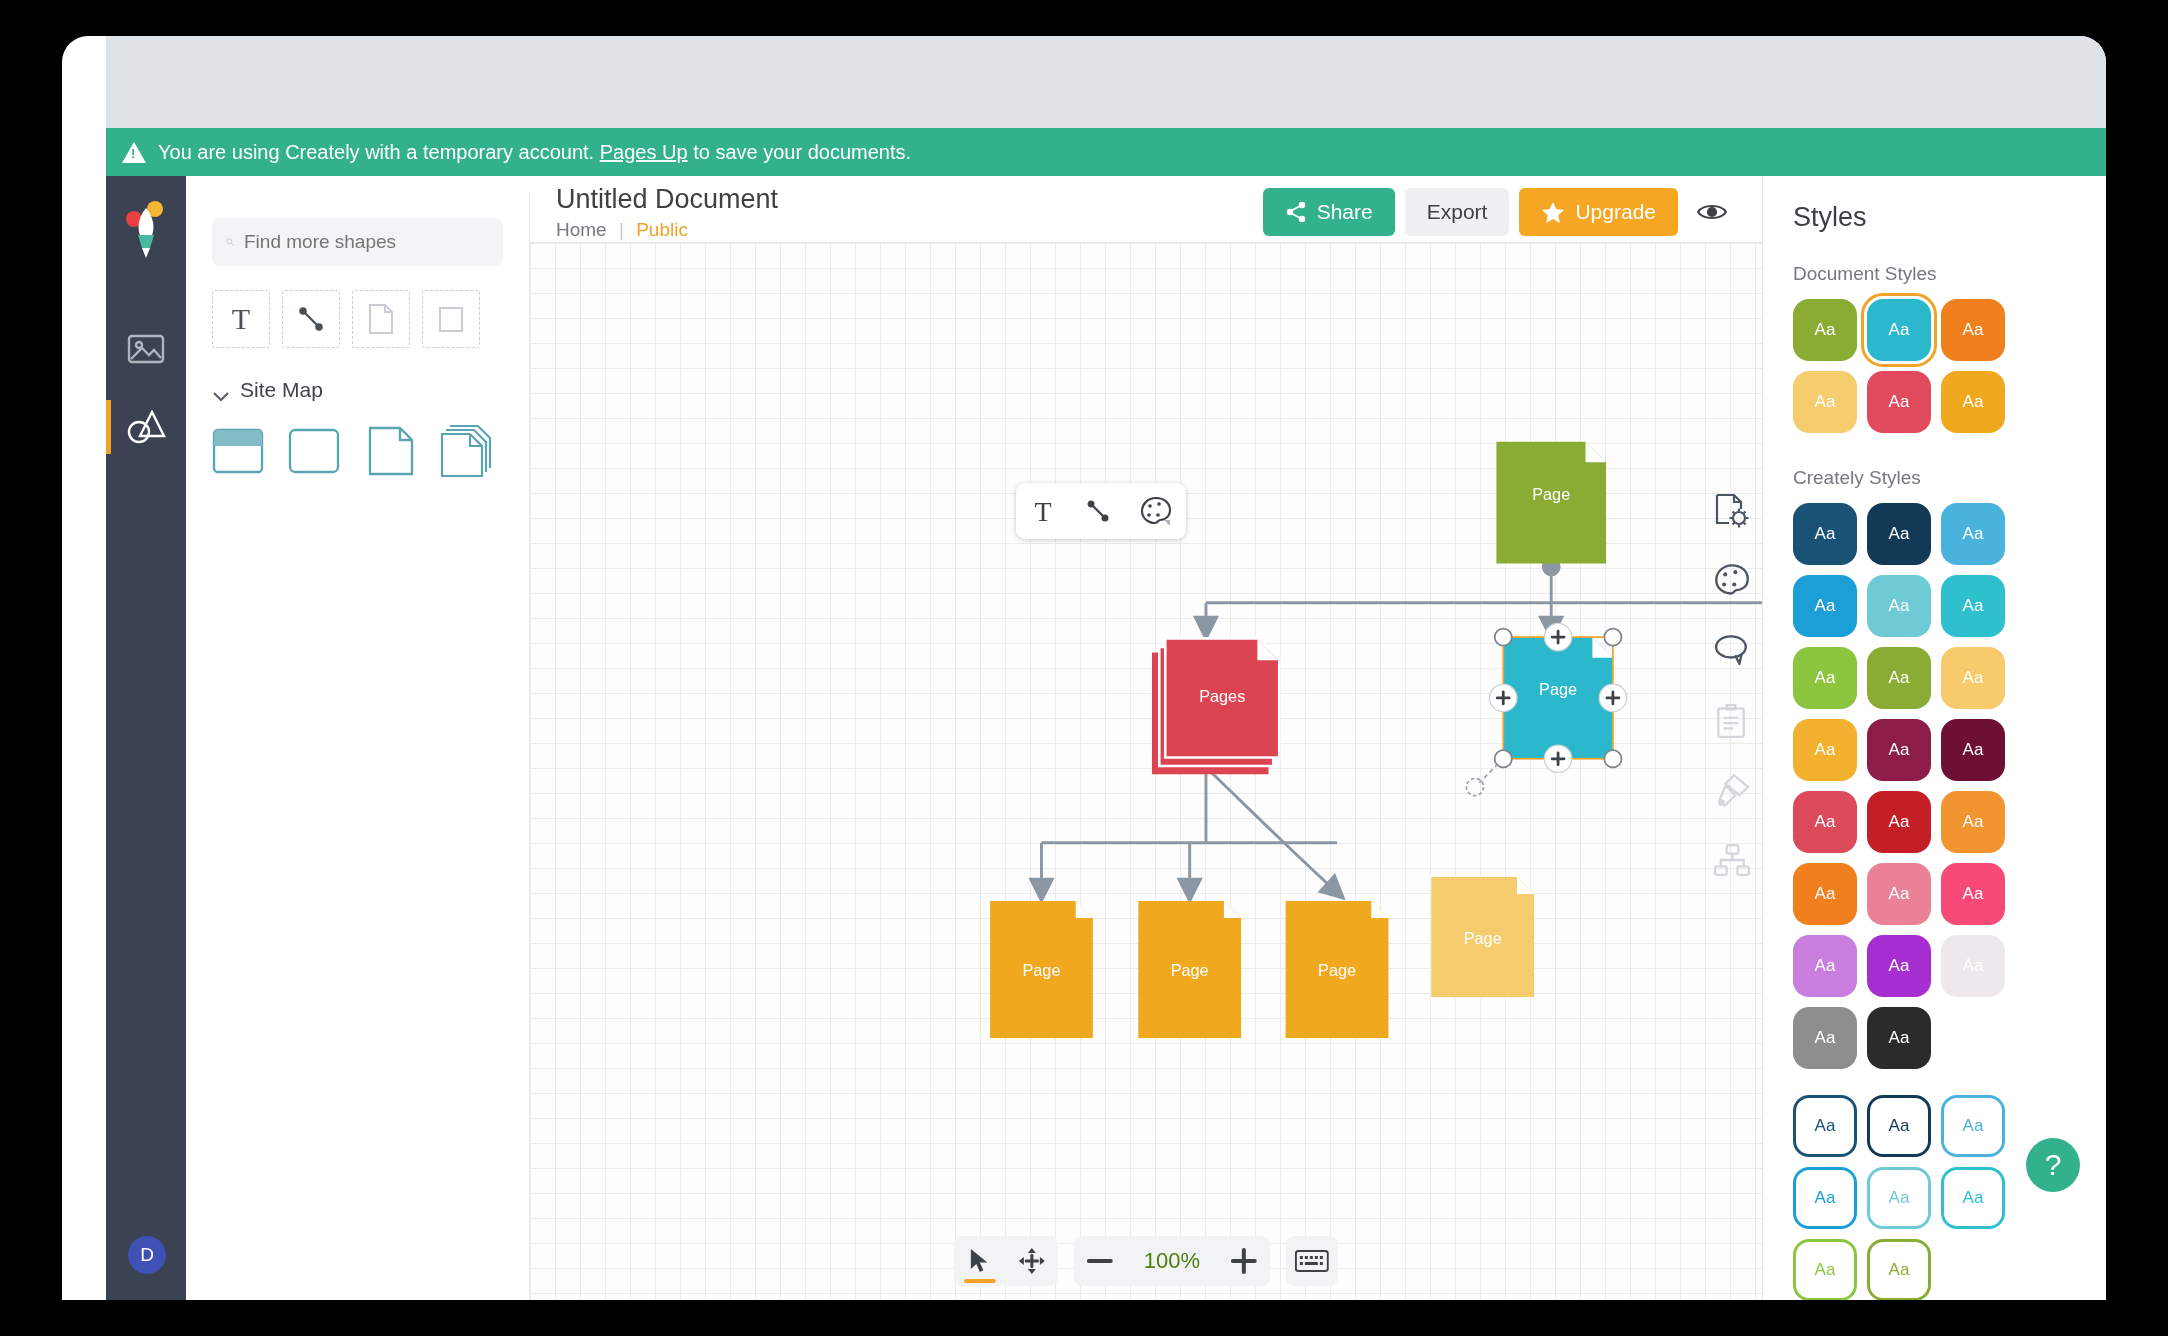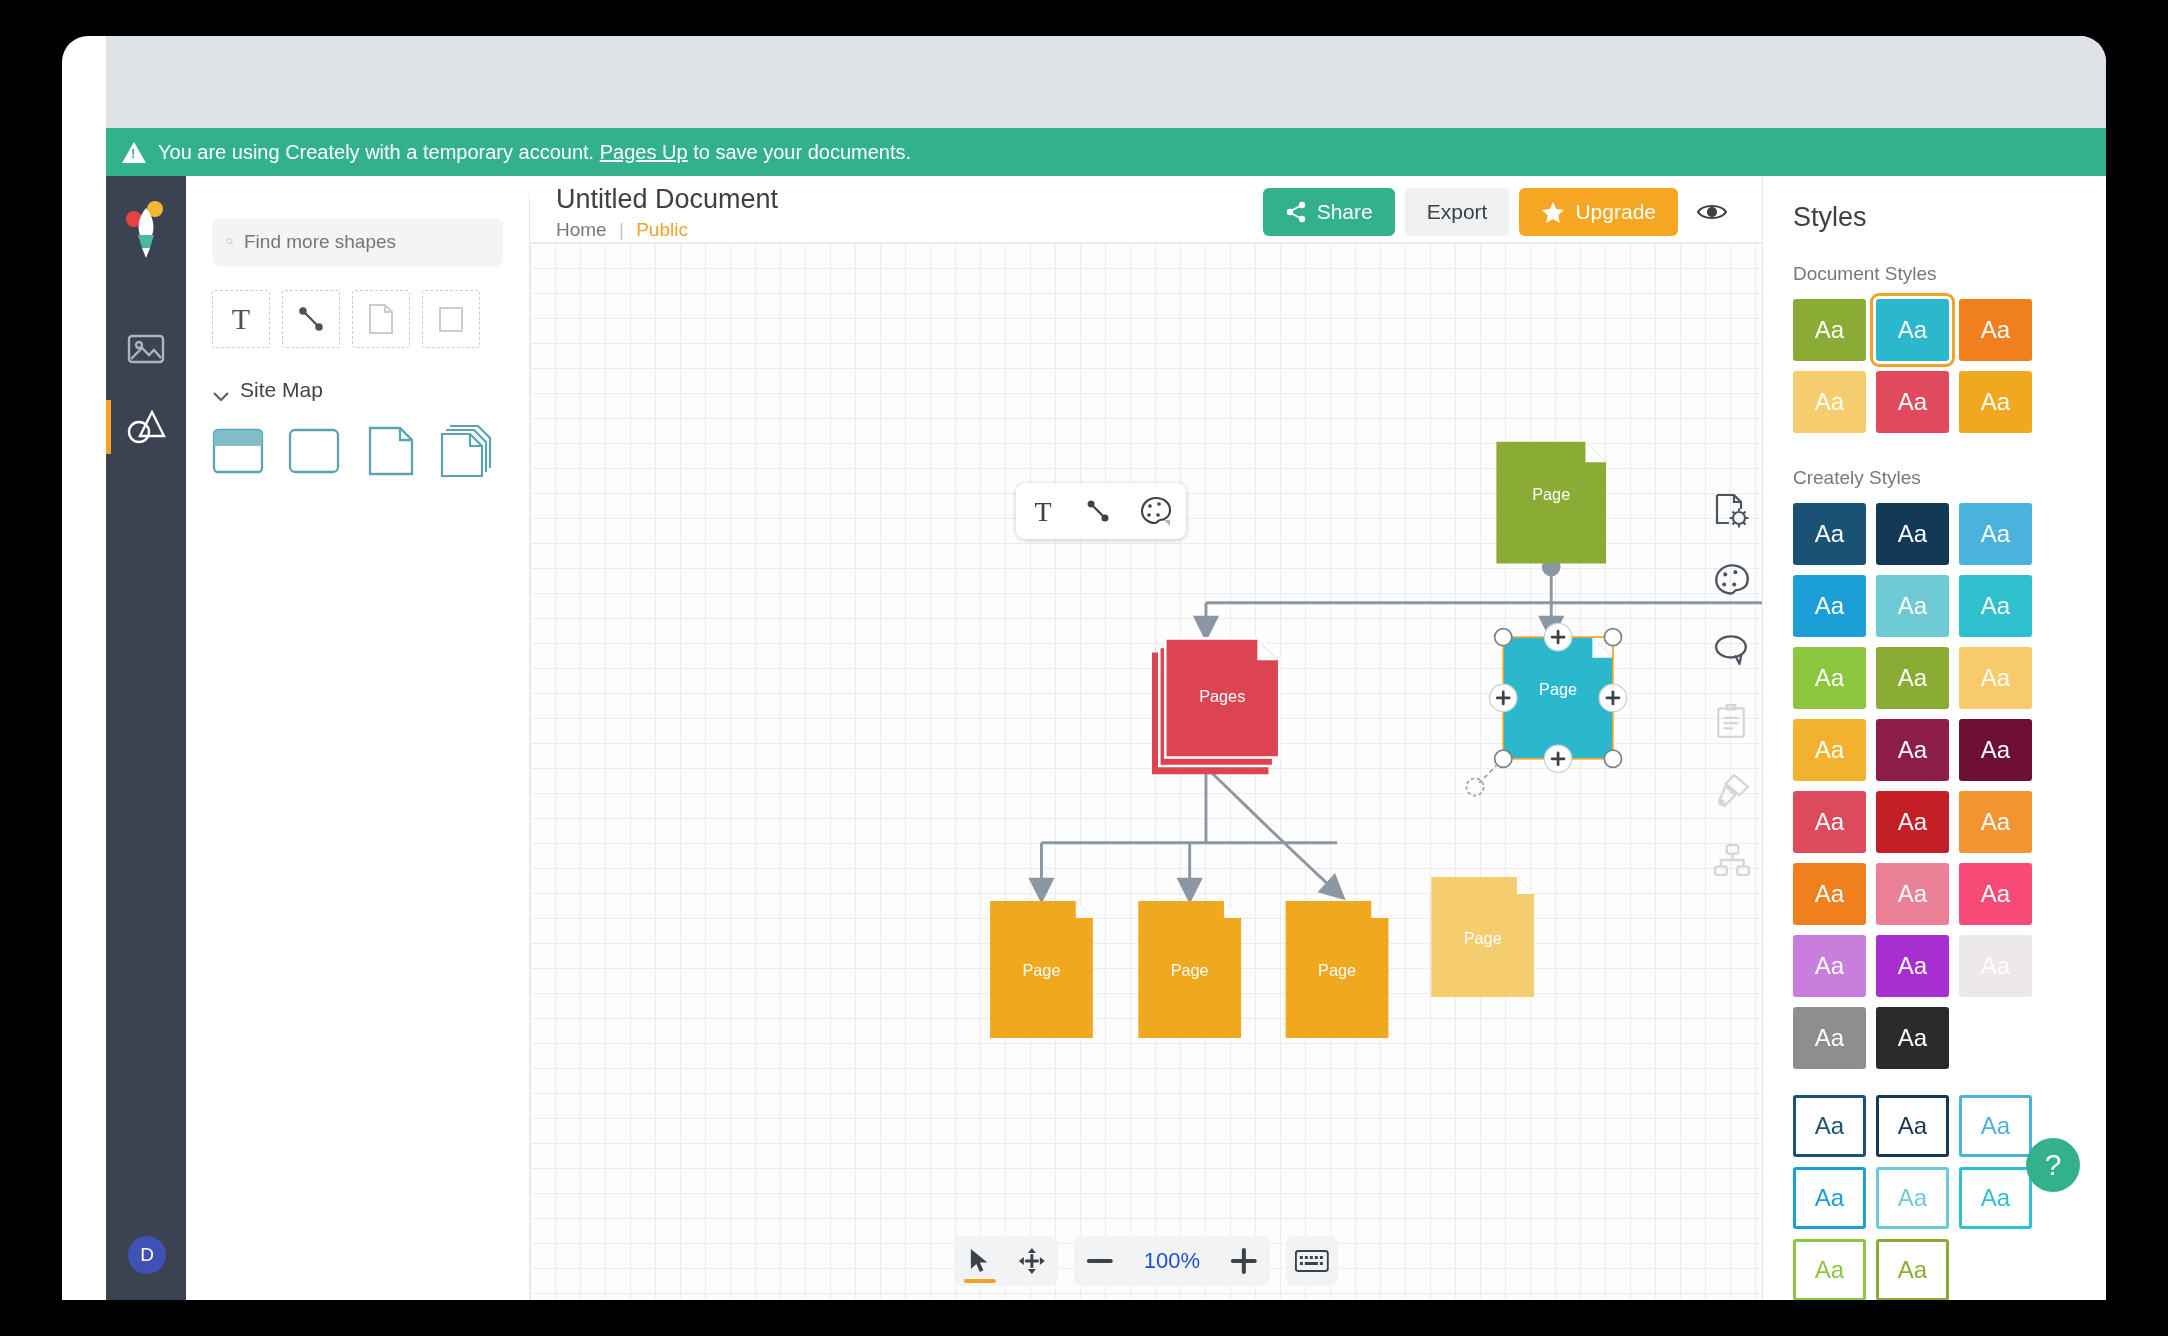--- a/index.html
+++ b/index.html
@@ -184,35 +184,35 @@
   }
   .zb-btn {
     width: 52px; height: 50px; display: flex;
     align-items: center; justify-content: center;
     cursor: pointer; position: relative; background: transparent; border: none;
   }
   .zb-btn.sel::after {
     content: ""; position: absolute; bottom: 3px; left: 10px;
     width: 32px; height: 4px; background: #f0a326; border-radius: 2px;
   }
-  #zoom-level { font-size: 22px; color: #1d4ed8; padding: 0 18px; }
+  #zoom-level { font-size: 22px; color: #4d7c0f; padding: 0 18px; }
 
   
   #styles-panel {
     width: 344px; background: #fff; flex: none;
     border-left: 1px solid #e6e8ea;
     padding: 26px 0 0 30px; position: relative; overflow: hidden;
   }
   #styles-title { font-size: 27px; color: #3b4046; margin-bottom: 30px; }
   .sec-label { font-size: 19px; color: #73797f; margin-bottom: 14px; }
   .sw-grid { display: flex; flex-wrap: wrap; gap: 10px; width: 284px; }
   .sw {
-    width: 73px; height: 62px; border-radius: 3px;
+    width: 64px; height: 62px; border-radius: 16px;
     display: flex; align-items: center; justify-content: center;
-    color: #fff; font-size: 24px; cursor: pointer;
+    color: #fff; font-size: 17px; cursor: pointer;
   }
   .sw.sel { outline: 3px solid #f0a326; outline-offset: 3px; }
   .sw.outline { background: #fff; border: 3px solid currentColor; }
   #doc-styles { margin-bottom: 34px; }
   #creately-styles { margin-bottom: 26px; }
   #help-fab {
     position: absolute; right: 26px; bottom: 108px;
     width: 54px; height: 54px; border-radius: 50%;
     background: #33b18d; color: #fff; font-size: 30px;
     display: flex; align-items: center; justify-content: center;

